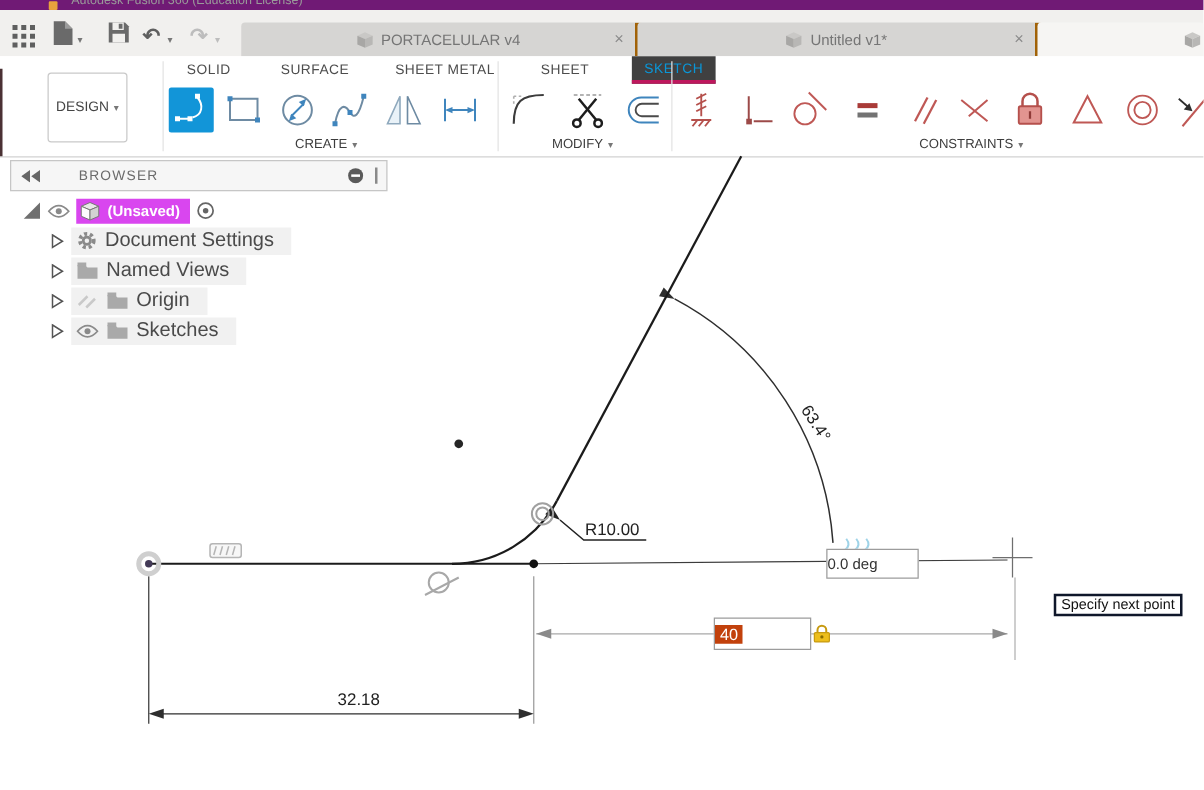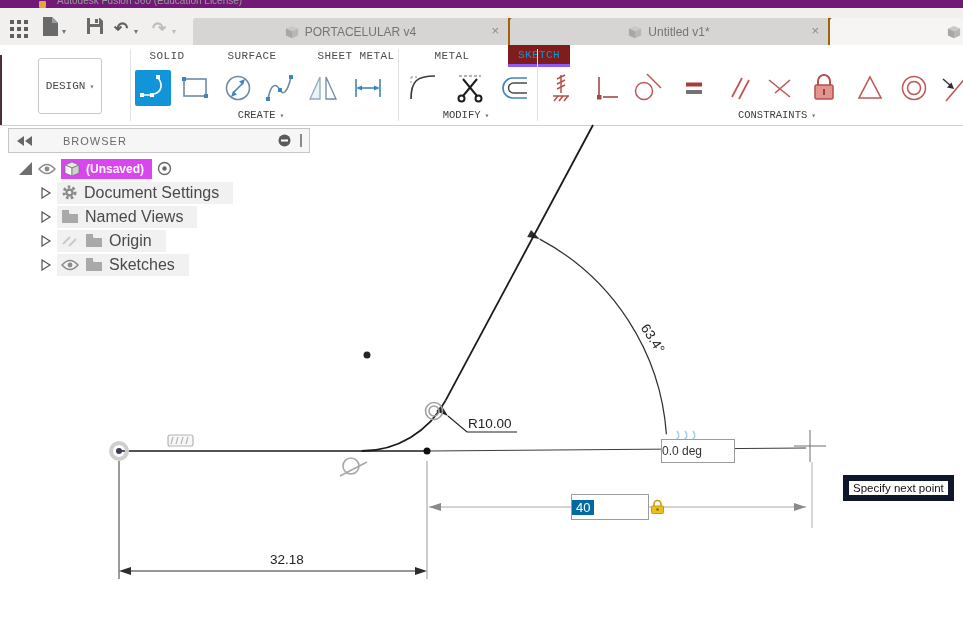--- a/index.html
+++ b/index.html
@@ -12,46 +12,46 @@
   #titlebar .tlogo{position:absolute;left:39px;top:1px;width:7px;height:7px;background:#e8a33d;border-radius:1px;}
   
   #appbar{left:0;top:8px;width:963px;height:37px;background:#f1f0ee;}
   .qicon{position:absolute;top:9px;color:#5f5f5f;}
   .caret{font-size:8px;color:#777;}
   .doctab{position:absolute;top:10px;height:27px;display:flex;align-items:center;justify-content:center;
           gap:6px;font-size:12px;color:#757575;background:#d6d5d3;border-right:6px solid #a16207;
           border-top-left-radius:3px;border-top-right-radius:3px;}
   .doctab .x{position:absolute;right:9px;top:5px;font-size:13px;color:#8b8b8b;cursor:default;}
   
-  #ribbon{left:0;top:45px;width:963px;height:80px;background:#fff;border-bottom:1px solid #d2d2d2;font-family:Liberation Mono, monospace;}
+  #ribbon{left:0;top:45px;width:963px;height:80px;background:#fff;border-bottom:1px solid #d2d2d2;}
   .rtab{position:absolute;top:0;height:22px;transform:translateX(-50%);display:flex;align-items:center;
         padding:0 10px;font-size:11px;letter-spacing:.4px;color:#4d4d4d;}
-  .rtab.active{background:#7f1d1d;color:#0a96d7;border-bottom:3px solid #8b5cf6;height:19px;}
+  .rtab.active{background:#404040;color:#0a96d7;border-bottom:3px solid #be185d;height:19px;}
   .envbtn{position:absolute;left:38px;top:13px;width:62px;height:54px;background:#fff;border:1px solid #c9c9c9;
           border-radius:3px;display:flex;align-items:center;justify-content:center;gap:4px;font-size:11px;color:#444;}
   .ticon{position:absolute;top:25px;width:36px;height:36px;}
   .ticon.sel{background:#1295d8;border-radius:2px;}
   .seclabel{position:absolute;top:64px;transform:translateX(-50%);font-size:10.5px;color:#3c3c3c;
             display:flex;gap:4px;align-items:center;white-space:nowrap;}
   .rdivider{position:absolute;top:4px;width:1px;height:72px;background:#e3e3e3;}
   
   #browser{left:8px;top:128px;width:302px;height:154px;z-index:5;}
   #browser .hdr{position:absolute;left:0;top:0;width:300px;height:23px;background:#f6f6f6;
                 border:1px solid #c6c6c6;display:flex;align-items:center;gap:20px;}
   #browser .hdr .btitle{font-size:11px;color:#6b6b6b;letter-spacing:1px;margin-left:10px;}
   .brow{position:absolute;height:23px;display:flex;align-items:center;gap:5px;}
   .rowbg{display:flex;align-items:center;gap:6px;background:#f1f1f1;padding:2px 14px 2px 4px;font-size:16px;color:#4a4a4a;}
   .rootbg{display:flex;align-items:center;gap:6px;background:#d946ef;padding:2px 8px 2px 3px;font-size:12px;
           color:#fff;font-weight:bold;}
   
   #sketch-svg{left:0;top:0;z-index:1;}
   .valbox{position:absolute;background:#fff;border:1px solid #9c9c9c;display:flex;align-items:center;
           justify-content:flex-start;font-size:12px;color:#333;z-index:2;}
-  #len-sel{background:#0369a1;color:#fff;padding:0 4px;font-size:13px;}
-  #tooltip{position:absolute;left:843px;top:475px;border:6px solid #0f172a;background:#fff;padding:1px 4px;
+  #len-sel{background:#c2410c;color:#fff;padding:0 4px;font-size:13px;}
+  #tooltip{position:absolute;left:843px;top:475px;border:2px solid #0f172a;background:#fff;padding:1px 4px;
            font-size:11.5px;color:#111;z-index:2;white-space:nowrap;}
   #winedge{left:0;top:55px;width:2px;height:70px;background:#4a3134;z-index:6;}
   svg{display:block;}
 </style>
 </head>
 <body>
 
 <div id="app">
 
   <svg id="sketch-svg" class="abs" width="963" height="632" viewBox="0 0 963 632">
@@ -291,21 +291,21 @@
     <div class="rtab" style="left:167px;">
       <span>SOLID</span>
       </div>
     <div class="rtab" style="left:252px;">
       <span>SURFACE</span>
       </div>
     <div class="rtab" style="left:356px;">
       <span>SHEET METAL</span>
       </div>
     <div class="rtab" style="left:452px;">
-      <span>METAL</span>
+      <span>SHEET</span>
       </div>
     <div class="rtab active" style="left:539px;">
       <span>SKETCH</span>
       </div>
 
     <div class="envbtn">
       <span>DESIGN</span>
       <span class="caret">▾</span>
     </div>
 

